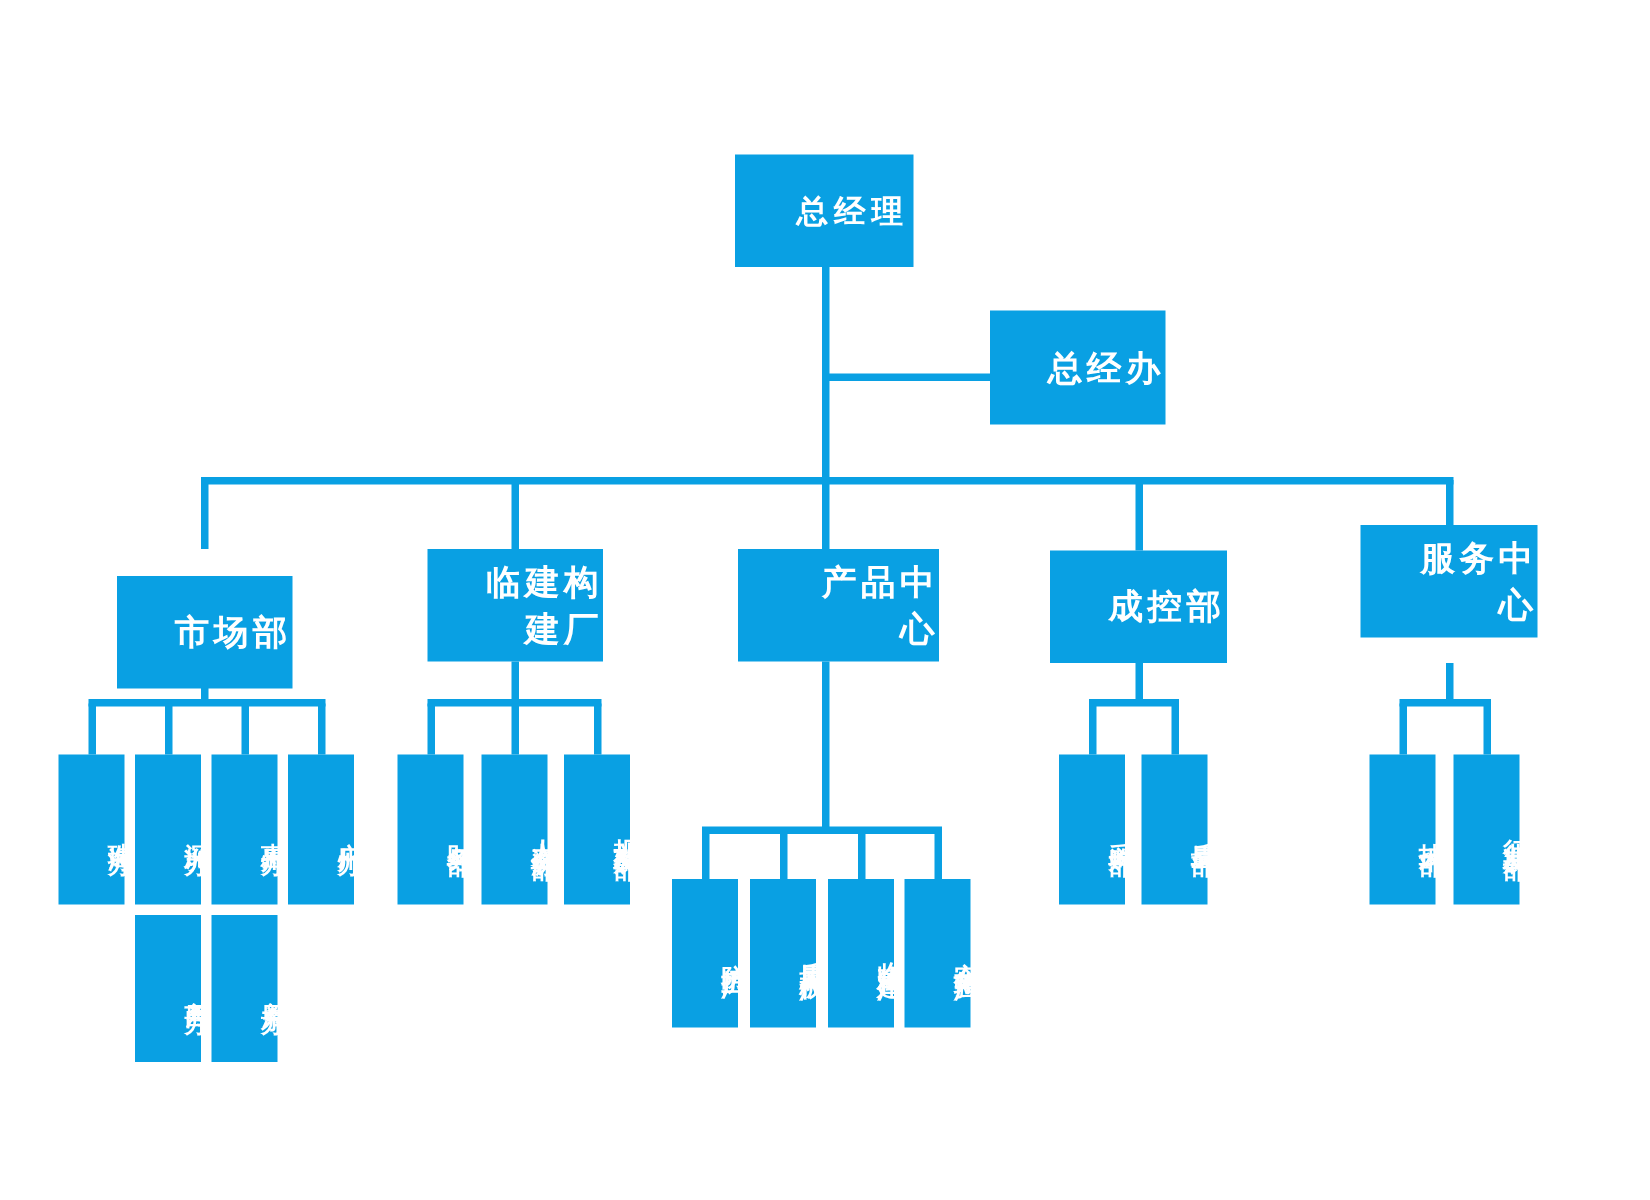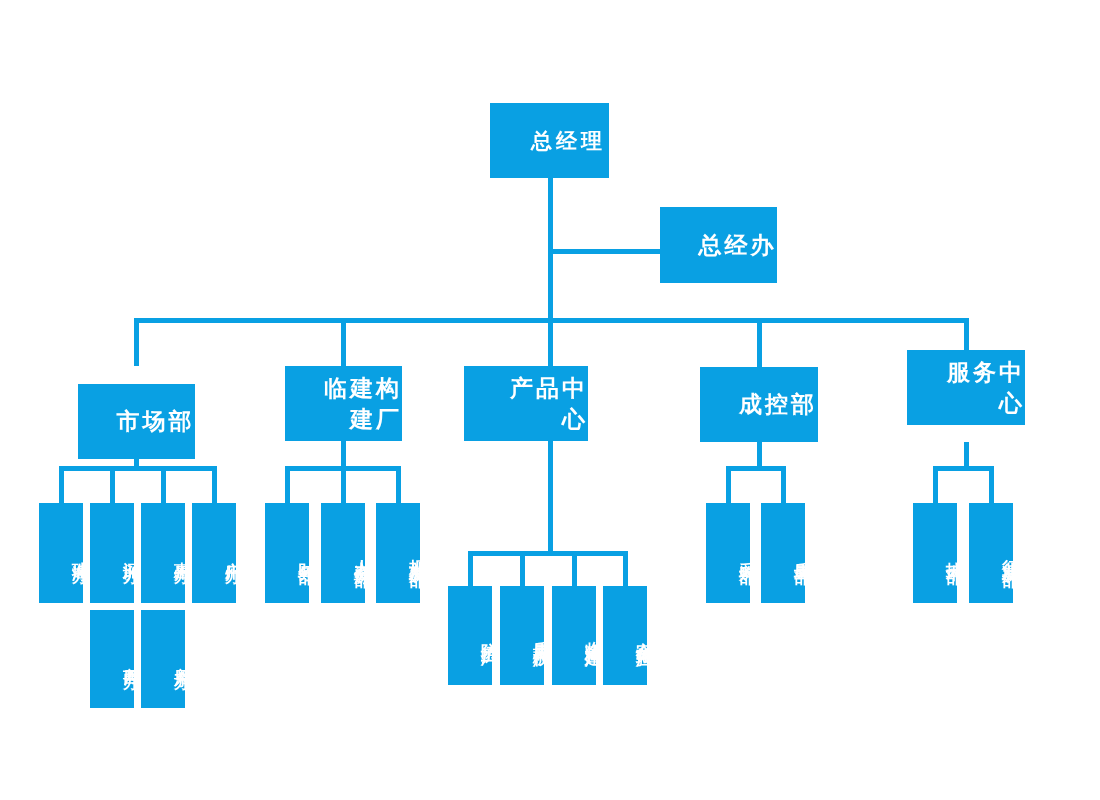--- a/index.html
+++ b/index.html
@@ -80,21 +80,21 @@
   <div class="line" style="left:933px; top:466px; width:61px; height:5px;"></div>
   <div class="line" style="left:933px; top:469px; width:5px; height:34px;"></div>
   <div class="line" style="left:989px; top:469px; width:5px; height:34px;"></div>
 
   <div class="node root" style="left:490px; top:103px; width:119px; height:75px;">总经理</div>
 
   <div class="node h2" style="left:660px; top:207px; width:117px; height:76px;">总经办</div>
 
   <div class="node h2" style="left:78px; top:384px; width:117px; height:75px;">市场部</div>
   <div class="node h2" style="left:285px; top:366px; width:117px; height:75px;">临建构建厂</div>
-  <div class="node h2" style="left:464px; top:366px; width:124px; height:75px;">产品中心</div>
+  <div class="node h2" style="left:492px; top:366px; width:134px; height:75px;">产品中心</div>
   <div class="node h2" style="left:700px; top:367px; width:118px; height:75px;">成控部</div>
   <div class="node h2" style="left:907px; top:350px; width:118px; height:75px;">服务中心</div>
 
   <div class="node vbox" style="left:39px; top:503px; height:100px;">珠海办</div>
   <div class="node vbox" style="left:90px; top:503px; height:100px;">深圳办</div>
   <div class="node vbox" style="left:141px; top:503px; height:100px;">惠州办</div>
   <div class="node vbox" style="left:192px; top:503px; height:100px;">广州办</div>
 
   <div class="node vbox" style="left:90px; top:610px; height:98px;">粤西办</div>
   <div class="node vbox" style="left:141px; top:610px; height:98px;">粤东办</div>

